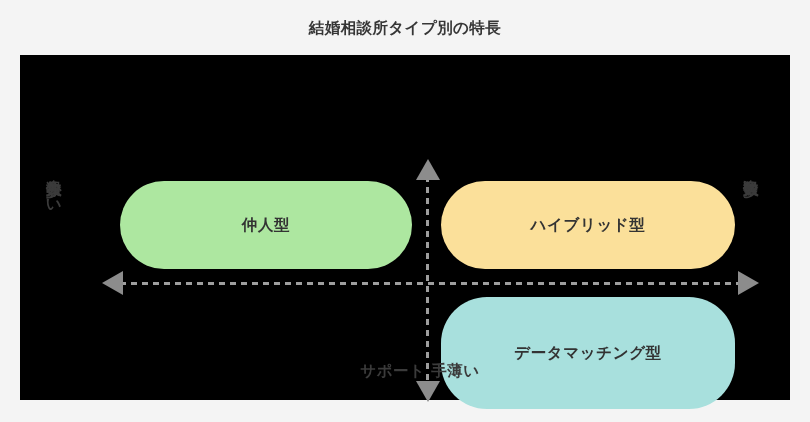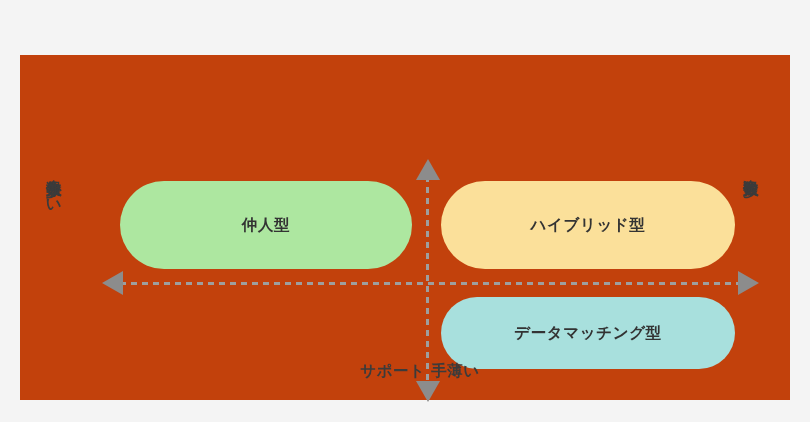--- a/index.html
+++ b/index.html
@@ -159,30 +159,31 @@
   .pill-hybrid {
     left: 421px;
     top: 126px;
     width: 294px;
     height: 88px;
   }
   .pill-datamatching {
     left: 421px;
     top: 242px;
     width: 294px;
-    height: 72px;
+    height: 112px;
   }
 </style>
 </head>
 <body style="background: rgb(244, 244, 244);">
 
 <div class="stage">
 
-
-  <div class="card" style="background: #c2410c;">
+  <div class="chart-title">結婚相談所タイプ別の特長</div>
+
+  <div class="card" style="background: #000000;">
 
     <div class="axis-h"></div>
     <div class="axis-v"></div>
 
     <div class="arrow arrow-left"></div>
     <div class="arrow arrow-right"></div>
     <div class="arrow arrow-up"></div>
     <div class="arrow arrow-down"></div>
 
     <div class="pill pill-baishakunin" style="background: rgb(173, 231, 160);">

